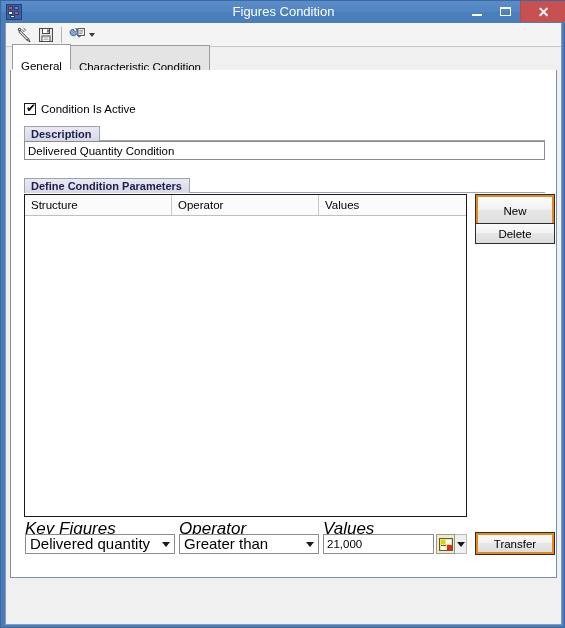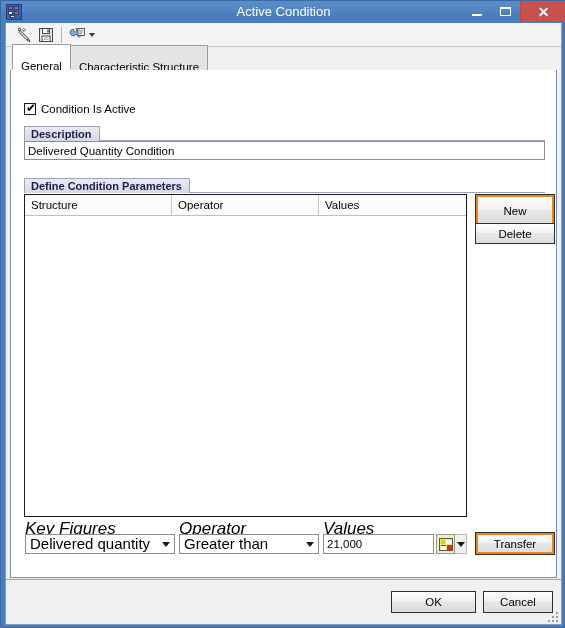--- a/index.html
+++ b/index.html
@@ -429,21 +429,21 @@
 
   <div class="titlebar">
     <div class="title-icon">
       <span class="ti-bg"></span>
       <span class="ti-sq s1"></span>
       <span class="ti-sq s2"></span>
       <span class="ti-sq s3"></span>
       <span class="ti-sq s4"></span>
       <span class="ti-sq s5"></span>
     </div>
-    <div class="title-text">Active Condition</div>
+    <div class="title-text">Figures Condition</div>
     <div class="caption-buttons">
       <div class="cap-btn cap-min">
         <span class="glyph"></span>
       </div>
       <div class="cap-btn cap-max">
         <span class="glyph"></span>
       </div>
       <div class="cap-btn cap-close">
         <span>✕</span>
       </div>
@@ -484,21 +484,21 @@
       </div>
       <div class="tb-caret"></div>
     </div>
 
     <div class="tabstrip">
       <div class="tabs">
         <div class="tab active">
           <span>General</span>
         </div>
         <div class="tab">
-          <span>Characteristic Structure</span>
+          <span>Characteristic Condition</span>
         </div>
       </div>
     </div>
 
     <div class="page">
 
       <div class="chk-row">
         <span class="chkbox">
           <span class="tick">✔</span>
         </span>
@@ -564,31 +564,15 @@
       <div id="btn-valuedrop">
         <span class="vd-chev"></span>
       </div>
 
       <div class="btn focused" id="btn-transfer">
         <span>Transfer</span>
       </div>
 
     </div>
 
-    <div class="footer">
-      <div class="btn" id="btn-ok">
-        <span>OK</span>
-      </div>
-      <div class="btn" id="btn-cancel">
-        <span>Cancel</span>
-      </div>
-      <div class="resize-grip">
-        <i class="g1"></i>
-          <i class="g2"></i>
-          <i class="g3"></i>
-          <i class="g4"></i>
-          <i class="g5"></i>
-          <i class="g6"></i>
-      </div>
-    </div>
 
   </div>
 </div>
 
 </body></html>

